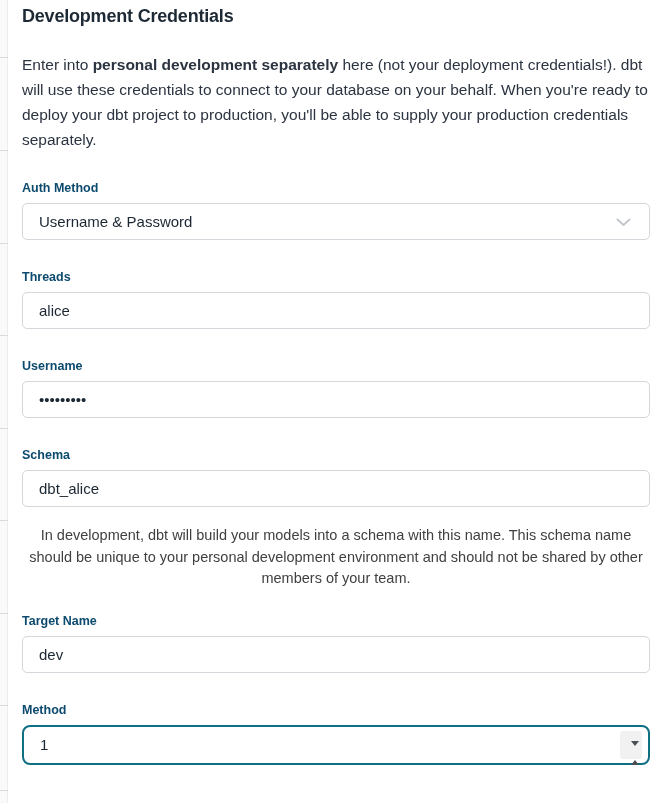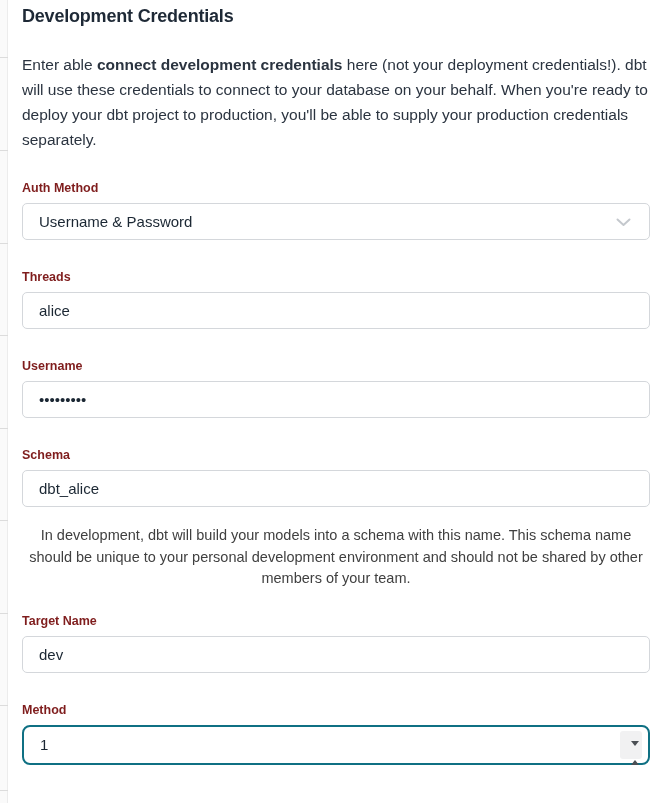--- a/index.html
+++ b/index.html
@@ -32,21 +32,21 @@
   .intro {
     font-size: 15.5px; line-height: 25px; color: #2b3440;
     margin-bottom: 29px;
   }
   .intro .bold { font-weight: 700; }
   .field { margin-bottom: 30px; }
   .field.schema-field { margin-bottom: 24px; }
   .field.last { margin-bottom: 0; }
   .field-label {
     display: block;
-    font-size: 12.5px; font-weight: 700; color: #7f1d1d;
+    font-size: 12.5px; font-weight: 700; color: #0c4a6e;
     margin-bottom: 8px;
   }
   .text-input, .select-box {
     width: 628px; height: 37px;
     border: 1px solid #d4d7db;
     border-radius: 5px;
     background: #ffffff;
     font-family: "Liberation Sans", "DejaVu Sans", sans-serif;
     font-size: 15px; color: #1b2733;
     padding: 0 16px;
@@ -109,21 +109,21 @@
     <div class="rail-tick" style="top: 520px;"></div>
     <div class="rail-tick" style="top: 613px;"></div>
     <div class="rail-tick" style="top: 705px;"></div>
     <div class="rail-tick" style="top: 790px;"></div>
   </div>
 
 <div class="content">
 
   <h1 class="page-title">Development Credentials</h1>
 
-  <p class="intro"><span>Enter able </span><span class="bold">connect development credentials</span><span> here (not your deployment credentials!). dbt will use these credentials to connect to your database on your behalf. When you're ready to deploy your dbt project to production, you'll be able to supply your production credentials separately.</span></p>
+  <p class="intro"><span>Enter into </span><span class="bold">personal development separately</span><span> here (not your deployment credentials!). dbt will use these credentials to connect to your database on your behalf. When you're ready to deploy your dbt project to production, you'll be able to supply your production credentials separately.</span></p>
 
   <div class="field">
     <label class="field-label">Auth Method</label>
     <div class="select-box">
       <span class="select-value">Username &amp; Password</span>
       <span class="chevron">
         <svg width="15" height="9" viewBox="0 0 15 9" fill="none">
           <path d="M1.5 1.5 L7.5 7 L13.5 1.5" stroke="#c4c8cd" stroke-width="2" stroke-linecap="round" stroke-linejoin="round"></path>
         </svg>
       </span>

